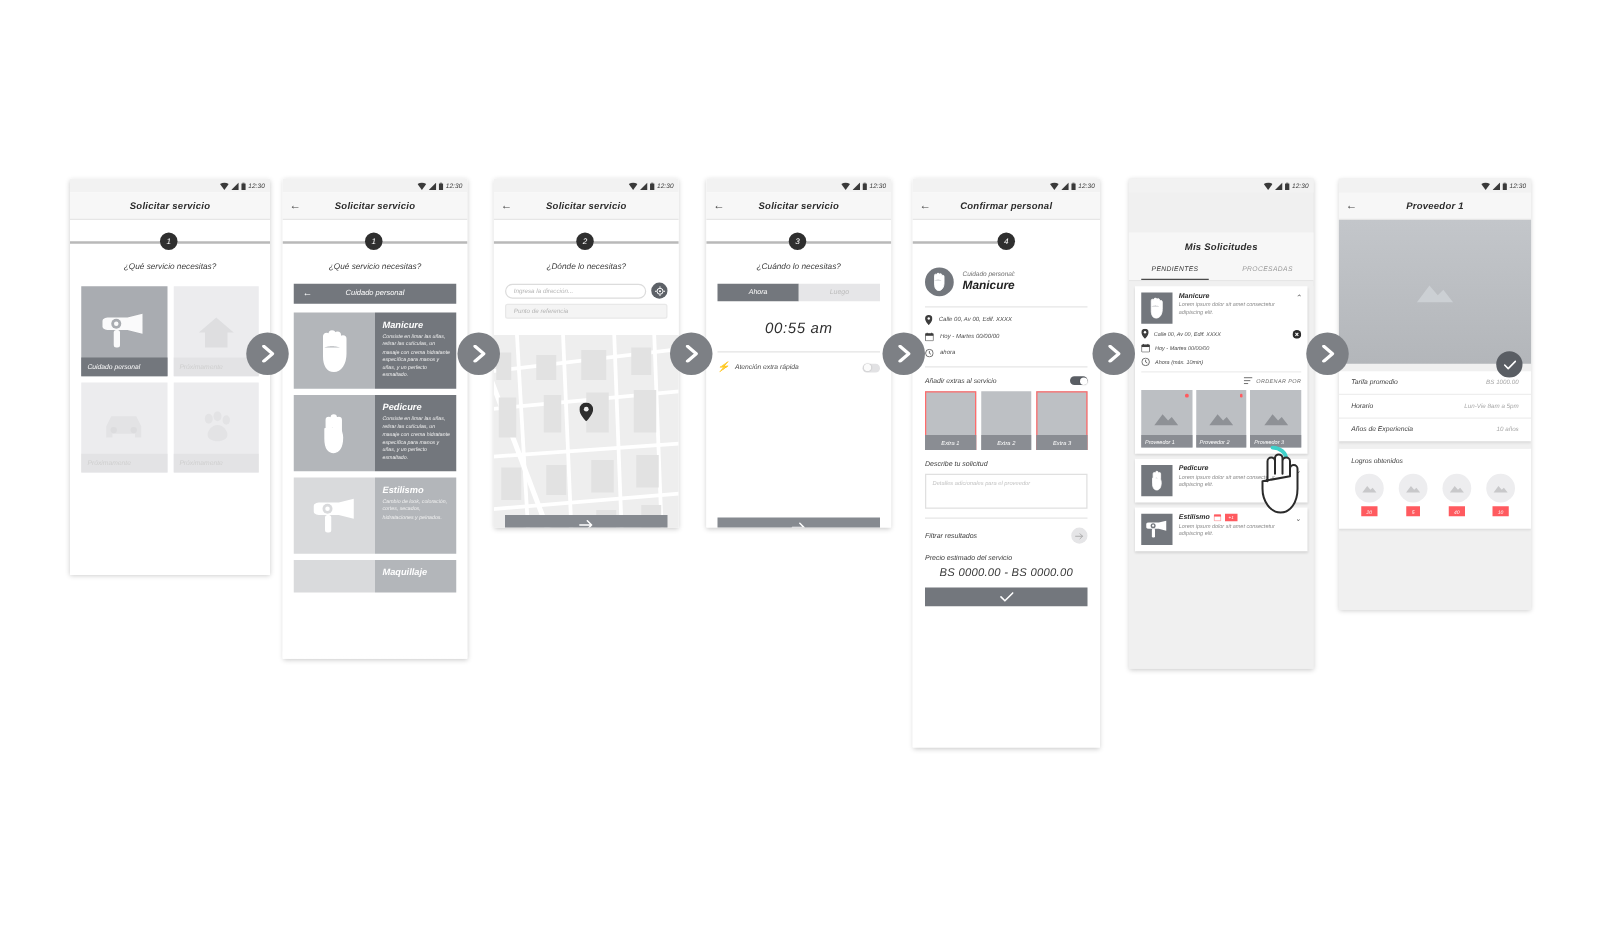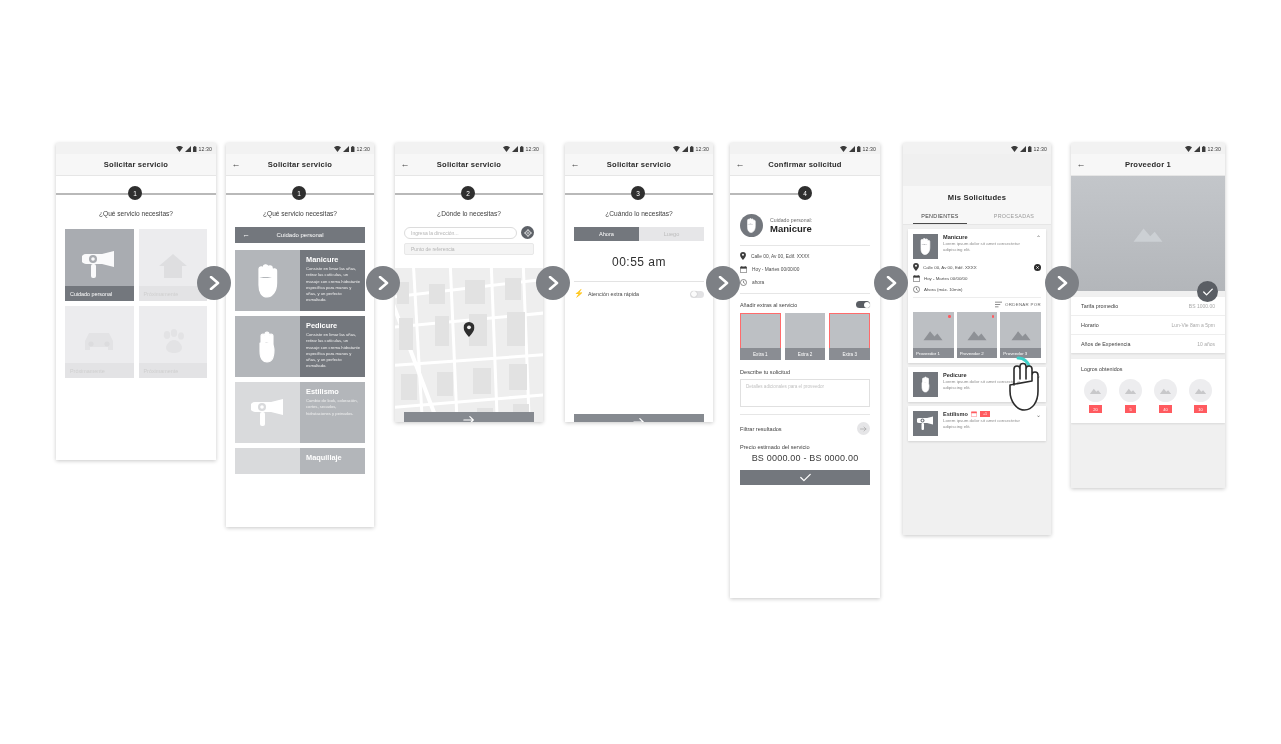--- a/index.html
+++ b/index.html
@@ -3,21 +3,21 @@
 <meta charset="utf-8">
 <style>
   * { box-sizing: border-box; margin: 0; padding: 0; }
   body {
     width: 1281px; height: 744px;
     background: #ffffff;
     font-family: "Liberation Sans", sans-serif;
     position: relative;
     overflow: hidden;
   }
-  .stage { position: absolute; left: 0; top: 0; width: 1281px; height: 744px; }
+  .stage { position: absolute; left: 0; top: 0; width: 1281px; height: 744px; font-style: italic; }
 
   
   .phone {
     position: absolute;
     background: #ffffff;
     box-shadow: 0 1px 4px rgba(0,0,0,0.22);
     overflow: hidden;
   }
   .statusbar {
     height: 11px; background: #f2f2f2;
@@ -517,21 +517,21 @@
           <path d="M6 0v6H0Z" fill="#3a3a3a"></path>
         </svg>
       <svg class="sb-ico" width="3.5" height="6" viewBox="0 0 4 7">
           <rect x="1" y="0" width="2" height="1" fill="#3a3a3a"></rect>
           <rect x="0" y="1" width="4" height="6" fill="#3a3a3a"></rect>
         </svg>
       <span class="sb-text">12:30</span>
     </div>
     <div class="appbar">
       <span class="back">←</span>
-      <span class="title offset">Confirmar solicitud</span>
+      <span class="title offset">Confirmar personal</span>
     </div>
     <div class="screen-body">
       <div class="stepper">
         <div class="line" style="right:auto; width:74px;"></div>
         <div class="dot" style="left:68px;">4</div>
       </div>
       <div class="svc-head">
         <div class="svc-av">
           <svg width="13" height="15" viewBox="0 0 30 34">
             <path d="M6 14V5a2.2 2.2 0 0 1 4.4 0v8M10.4 13V3a2.2 2.2 0 0 1 4.4 0v10M14.8 13V4a2.2 2.2 0 0 1 4.4 0v10M19.2 14V7a2.2 2.2 0 0 1 4.4 0v12c0 8-4 14-9.5 14S6 28 6 21v-7" fill="#fff" stroke="#fff" stroke-width="1.6" stroke-linejoin="round"></path>

